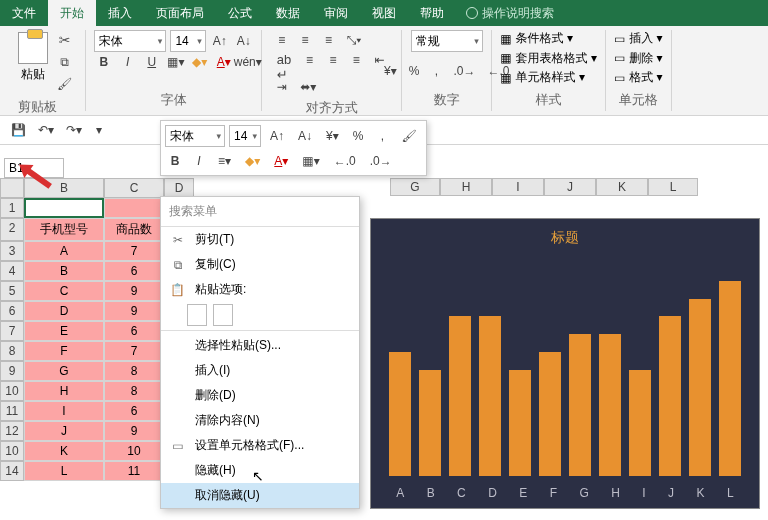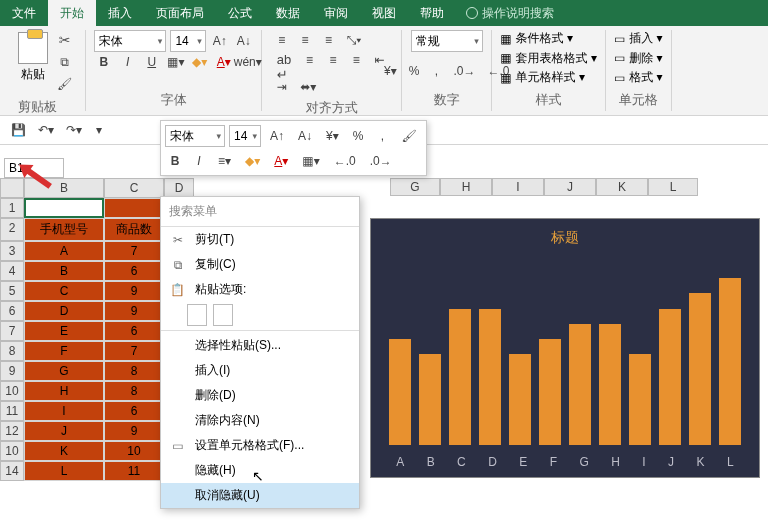--- a/index.html
+++ b/index.html
@@ -28,32 +28,32 @@
 .style-item{display:flex;align-items:center;gap:4px;font-size:11px}
 .subbar{display:flex;align-items:center;gap:8px;padding:4px 6px;border-bottom:1px solid #d4d4d4;background:#fff}
 .undo-group{display:flex;gap:2px}
 .minitb{position:absolute;top:120px;left:160px;background:#fff;border:1px solid #c8c8c8;box-shadow:2px 2px 6px rgba(0,0,0,.2);padding:4px;display:flex;flex-direction:column;gap:4px;z-index:3}
 .minitb .row{display:flex;gap:4px;align-items:center}
 .namebox{border:1px solid #bbb;width:60px;padding:2px 4px;background:#fff}
 .grid{position:absolute;top:178px;left:0;display:grid;grid-template-columns:24px 80px 60px 30px;font-size:12px}
 .grid .hd{background:#e6e6e6;border:1px solid #bbb;text-align:center;padding:2px 0;color:#444}
 .grid .rh{background:#e6e6e6;border:1px solid #bbb;text-align:center;padding:2px 0;color:#444}
 .grid .cell{border:1px solid #d4d4d4;text-align:center;padding:2px 0;background:#fff}
-.grid .sel{background:#c2410c}
+.grid .sel{background:#fca5a5}
 .grid .cur{border:2px solid #217346;background:#fff}
 .corner{background:#e6e6e6;border:1px solid #bbb}
 .ctx{position:absolute;top:196px;left:160px;width:200px;background:#fff;border:1px solid #c8c8c8;box-shadow:2px 2px 8px rgba(0,0,0,.25);z-index:4}
 .ctx .search{border-bottom:1px solid #ddd;padding:6px 8px;color:#888}
 .ctx .it{display:flex;align-items:center;gap:8px;padding:4px 8px}
 .ctx .it.hover{background:#cde6f7}
 .ctx .ic{width:18px;text-align:center;color:#666}
 .ctx .sep{height:1px;background:#ddd;margin:2px 0}
 .paste-opt{display:flex;gap:6px;padding:2px 0 2px 26px}
 .paste-opt .po{width:20px;height:22px;border:1px solid #bbb;background:#fff;position:relative}
-.chart{position:absolute;top:218px;left:370px;width:390px;height:260px;background:#2b2f44;border:1px solid #888}
+.chart{position:absolute;top:218px;left:370px;width:390px;height:291px;background:#2b2f44;border:1px solid #888}
 .chart .title{text-align:center;color:#e8a13a;font-size:14px;padding:10px 0}
 .chart .plot{position:absolute;bottom:32px;left:14px;right:14px;top:44px;display:flex;align-items:flex-end;justify-content:space-around}
 .chart .bar{width:22px;background:#e8912f}
 .chart .labels{position:absolute;bottom:8px;left:14px;right:14px;display:flex;justify-content:space-around;color:#bdbdc9;font-size:11px}
 .arrow-red{position:absolute;width:0;height:0}
 .ar1{top:160px;left:18px;border-right:12px solid #d93030;border-top:8px solid transparent;border-bottom:8px solid transparent;transform:rotate(35deg)}
 .ar1:after{content:"";position:absolute;left:10px;top:-3px;width:28px;height:6px;background:#d93030}
 .ar2{top:492px;left:214px;border-right:12px solid #d93030;border-top:8px solid transparent;border-bottom:8px solid transparent;transform:rotate(-10deg)}
 .ar2:after{content:"";position:absolute;left:10px;top:-3px;width:52px;height:6px;background:#d93030}
 .cursor{position:absolute;top:468px;left:252px;font-size:14px;z-index:5}

